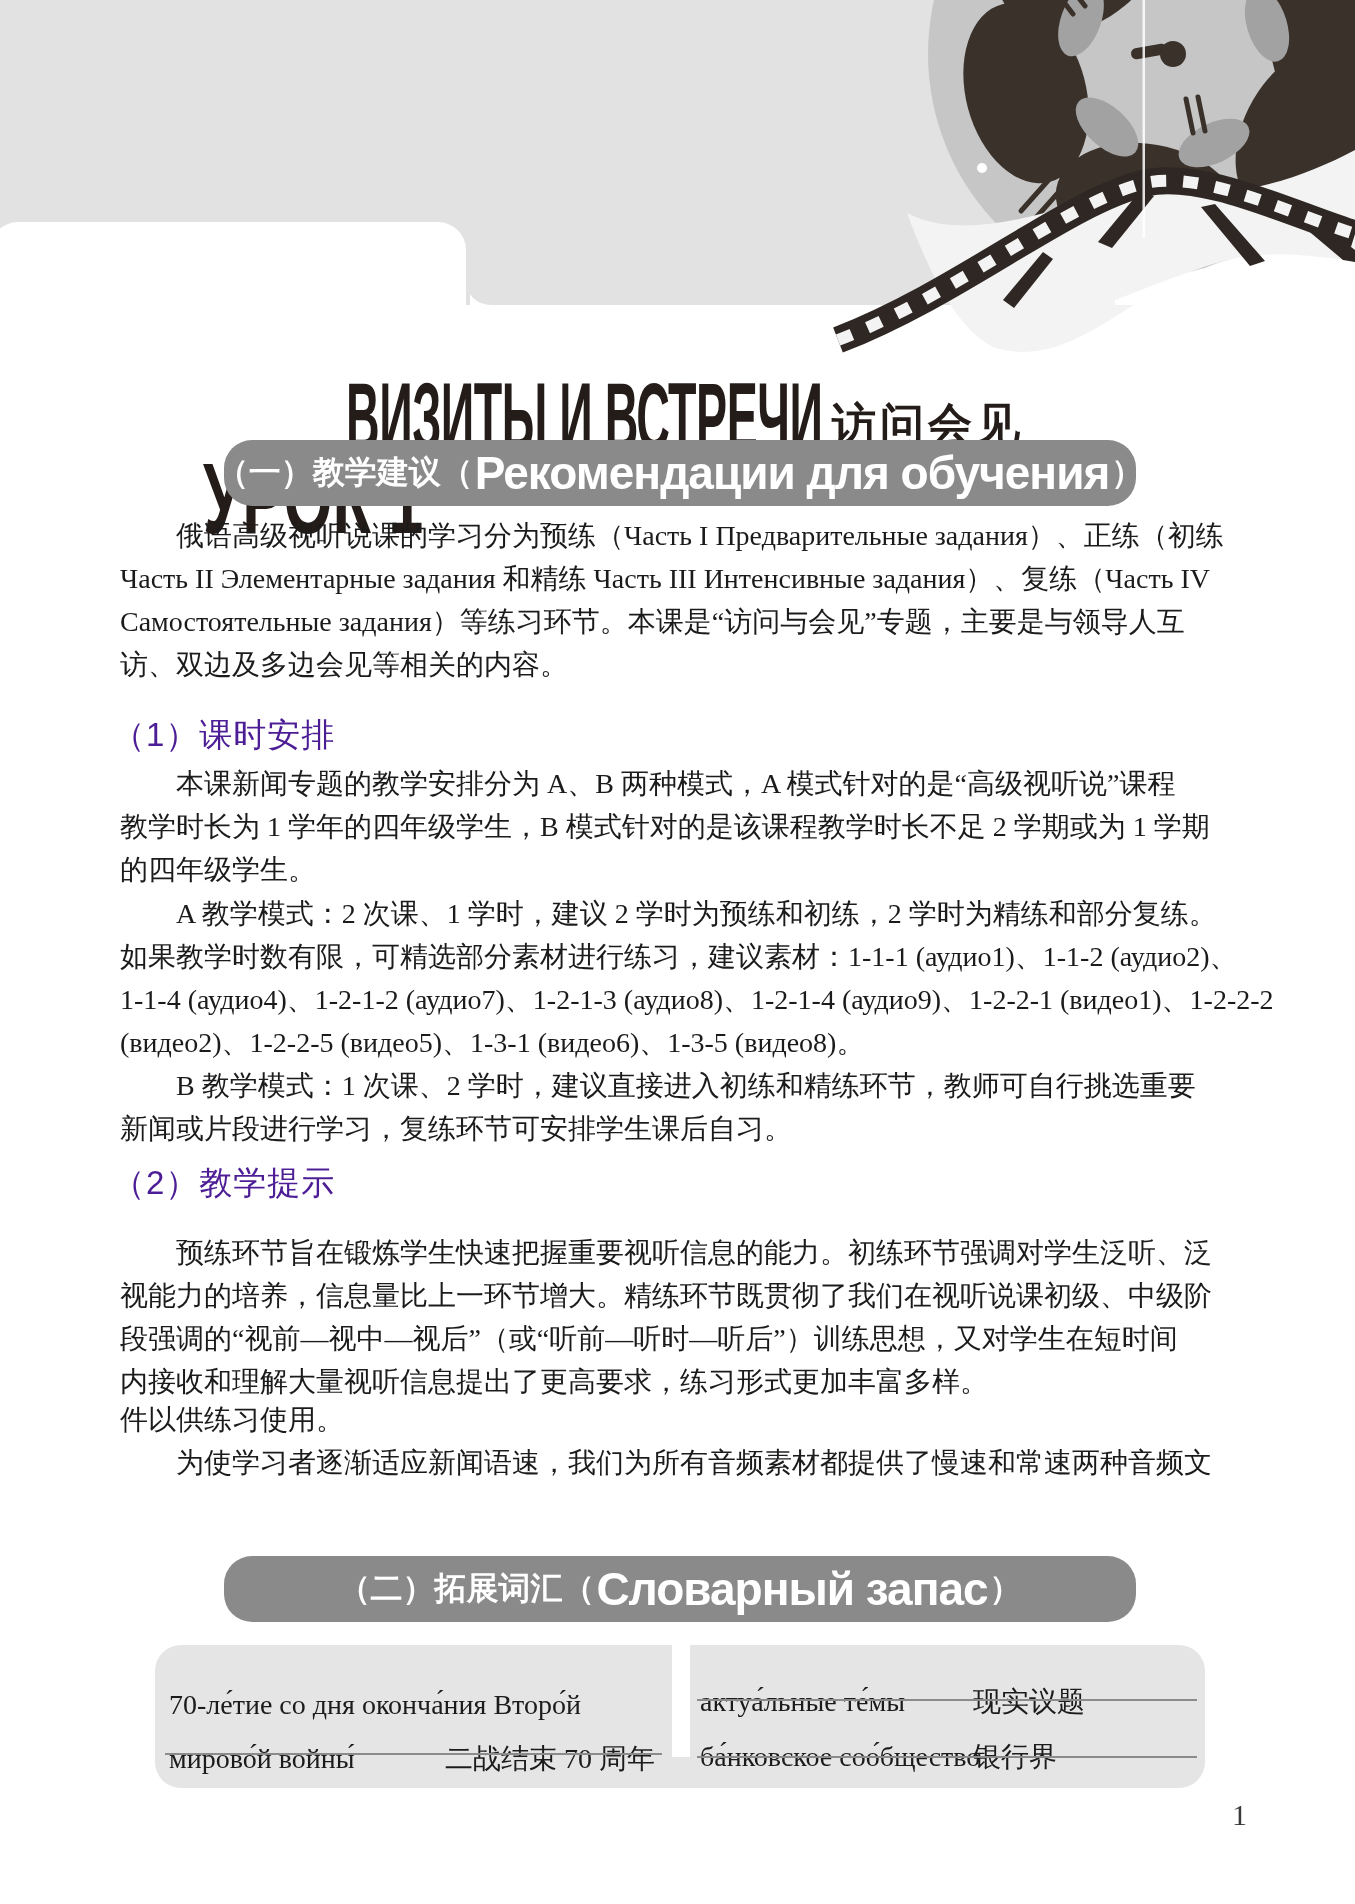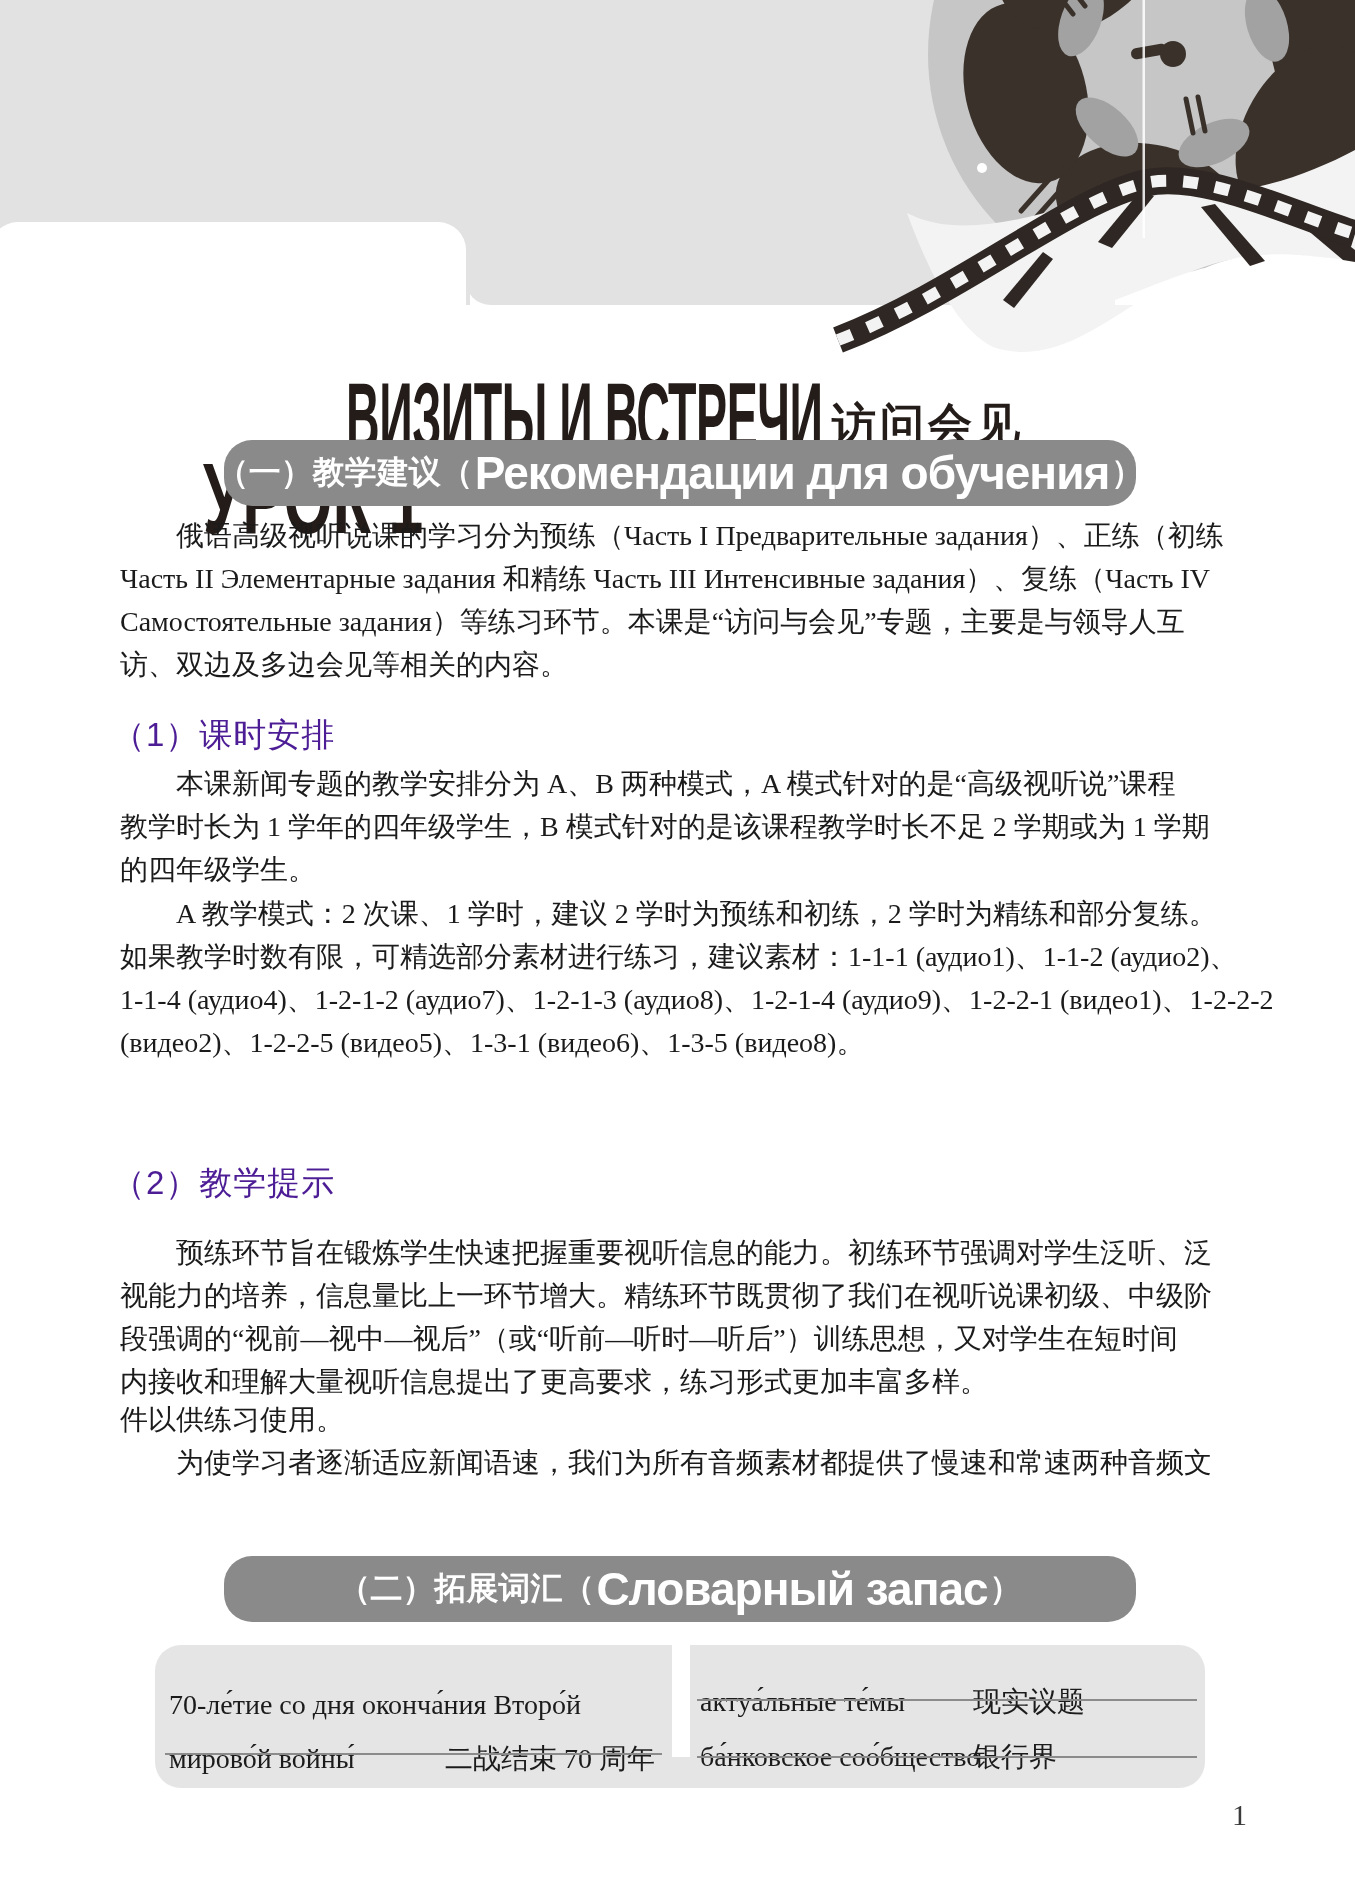--- a/index.html
+++ b/index.html
@@ -131,20 +131,24 @@
     <div class="bl">的四年级学生。</div>
   </div>
 
   <div class="textblock" style="top:892px">
     <div class="bl ind">A 教学模式：2 次课、1 学时，建议 2 学时为预练和初练，2 学时为精练和部分复练。</div>
     <div class="bl">如果教学时数有限，可精选部分素材进行练习，建议素材：1-1-1 (аудио1)、1-1-2 (аудио2)、</div>
     <div class="bl">1-1-4 (аудио4)、1-2-1-2 (аудио7)、1-2-1-3 (аудио8)、1-2-1-4 (аудио9)、1-2-2-1 (видео1)、1-2-2-2</div>
     <div class="bl">(видео2)、1-2-2-5 (видео5)、1-3-1 (видео6)、1-3-5 (видео8)。</div>
   </div>
 
+  <div class="textblock" style="top:1064px">
+    <div class="bl ind">B 教学模式：1 次课、2 学时，建议直接进入初练和精练环节，教师可自行挑选重要</div>
+    <div class="bl">新闻或片段进行学习，复练环节可安排学生课后自习。</div>
+  </div>
 
   <div class="shead" style="top:1160px">（2）教学提示</div>
 
   <div class="textblock" style="top:1231px">
     <div class="bl ind">预练环节旨在锻炼学生快速把握重要视听信息的能力。初练环节强调对学生泛听、泛</div>
     <div class="bl">视能力的培养，信息量比上一环节增大。精练环节既贯彻了我们在视听说课初级、中级阶</div>
     <div class="bl">段强调的“视前—视中—视后”（或“听前—听时—听后”）训练思想，又对学生在短时间</div>
     <div class="bl">内接收和理解大量视听信息提出了更高要求，练习形式更加丰富多样。</div>
   </div>
 

